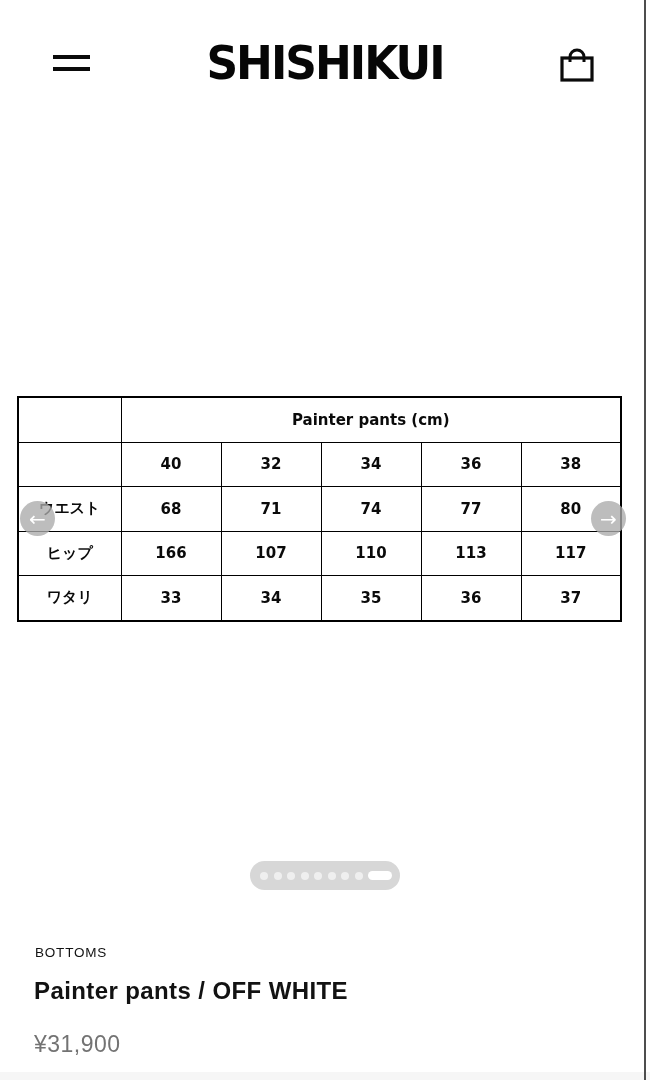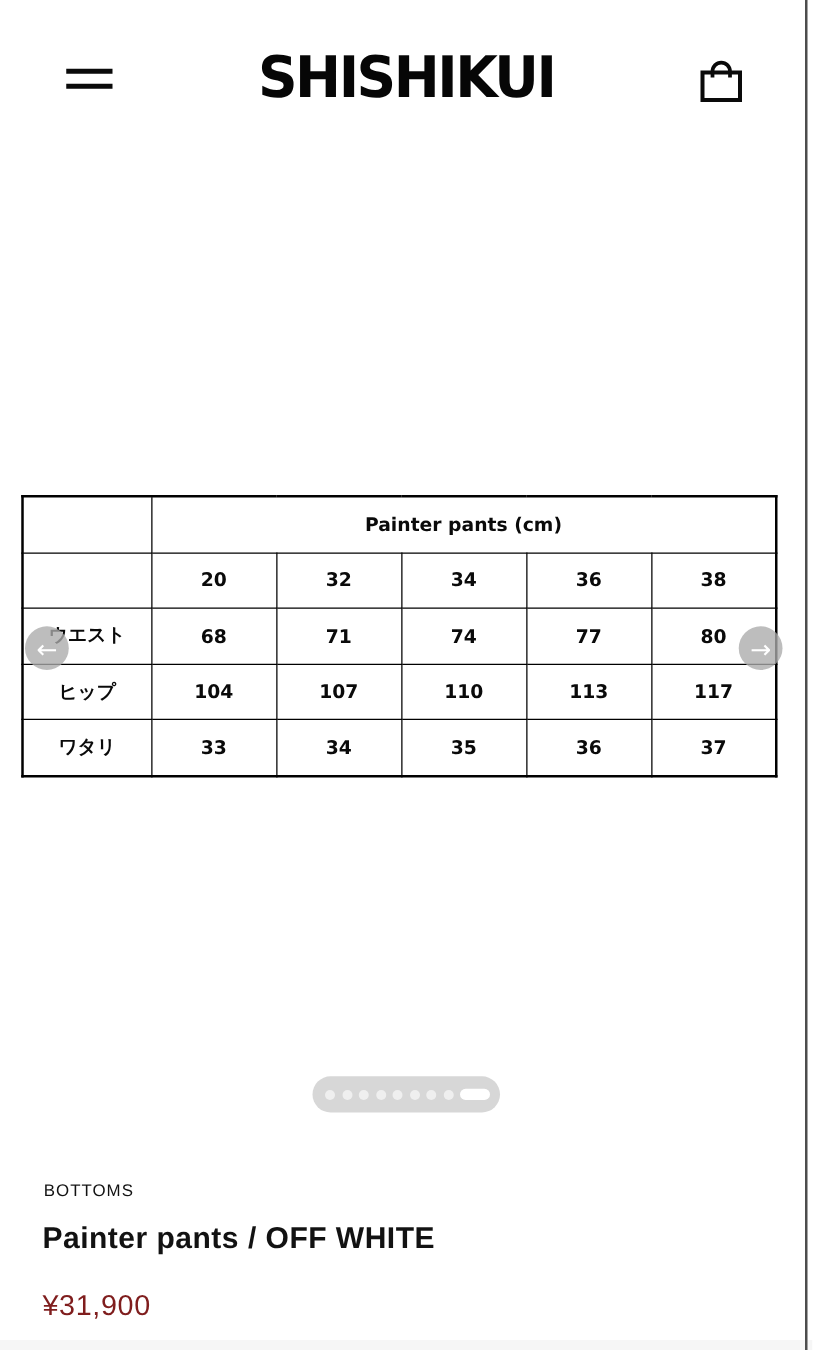--- a/index.html
+++ b/index.html
@@ -76,21 +76,21 @@
     color: #121212;
   }
   .title {
     position: absolute; left: 34px; top: 973px;
     font-size: 24px; line-height: 36px; font-weight: 600;
     letter-spacing: 0.4px; color: #121212;
   }
   .price {
     position: absolute; left: 34px; top: 1031px;
     font-size: 23px; font-weight: 400; letter-spacing: 0.5px;
-    color: #7f1d1d;
+    color: #737373;
   }
 
   
   .bottom-strip { position: absolute; left: 0; top: 1072px; width: 650px; height: 8px; background: #f6f6f6; }
   .edge-line { position: absolute; left: 644px; top: 0; width: 2px; height: 1080px; background: #4d4d4d; }
 </style>
 </head>
 <body>
 
 <div class="screen">
@@ -118,37 +118,37 @@
         <col class="c">
         <col class="c">
     </colgroup>
     <tbody>
       <tr>
         <td></td>
         <td colspan="5">Painter pants (cm)</td>
       </tr>
       <tr>
         <td></td>
-        <td>20</td>
+        <td>40</td>
         <td>32</td>
         <td>34</td>
         <td>36</td>
         <td>38</td>
       </tr>
       <tr>
         <td>ウエスト</td>
         <td>68</td>
         <td>71</td>
         <td>74</td>
         <td>77</td>
         <td>80</td>
       </tr>
       <tr>
         <td>ヒップ</td>
-        <td>104</td>
+        <td>166</td>
         <td>107</td>
         <td>110</td>
         <td>113</td>
         <td>117</td>
       </tr>
       <tr>
         <td>ワタリ</td>
         <td>33</td>
         <td>34</td>
         <td>35</td>

